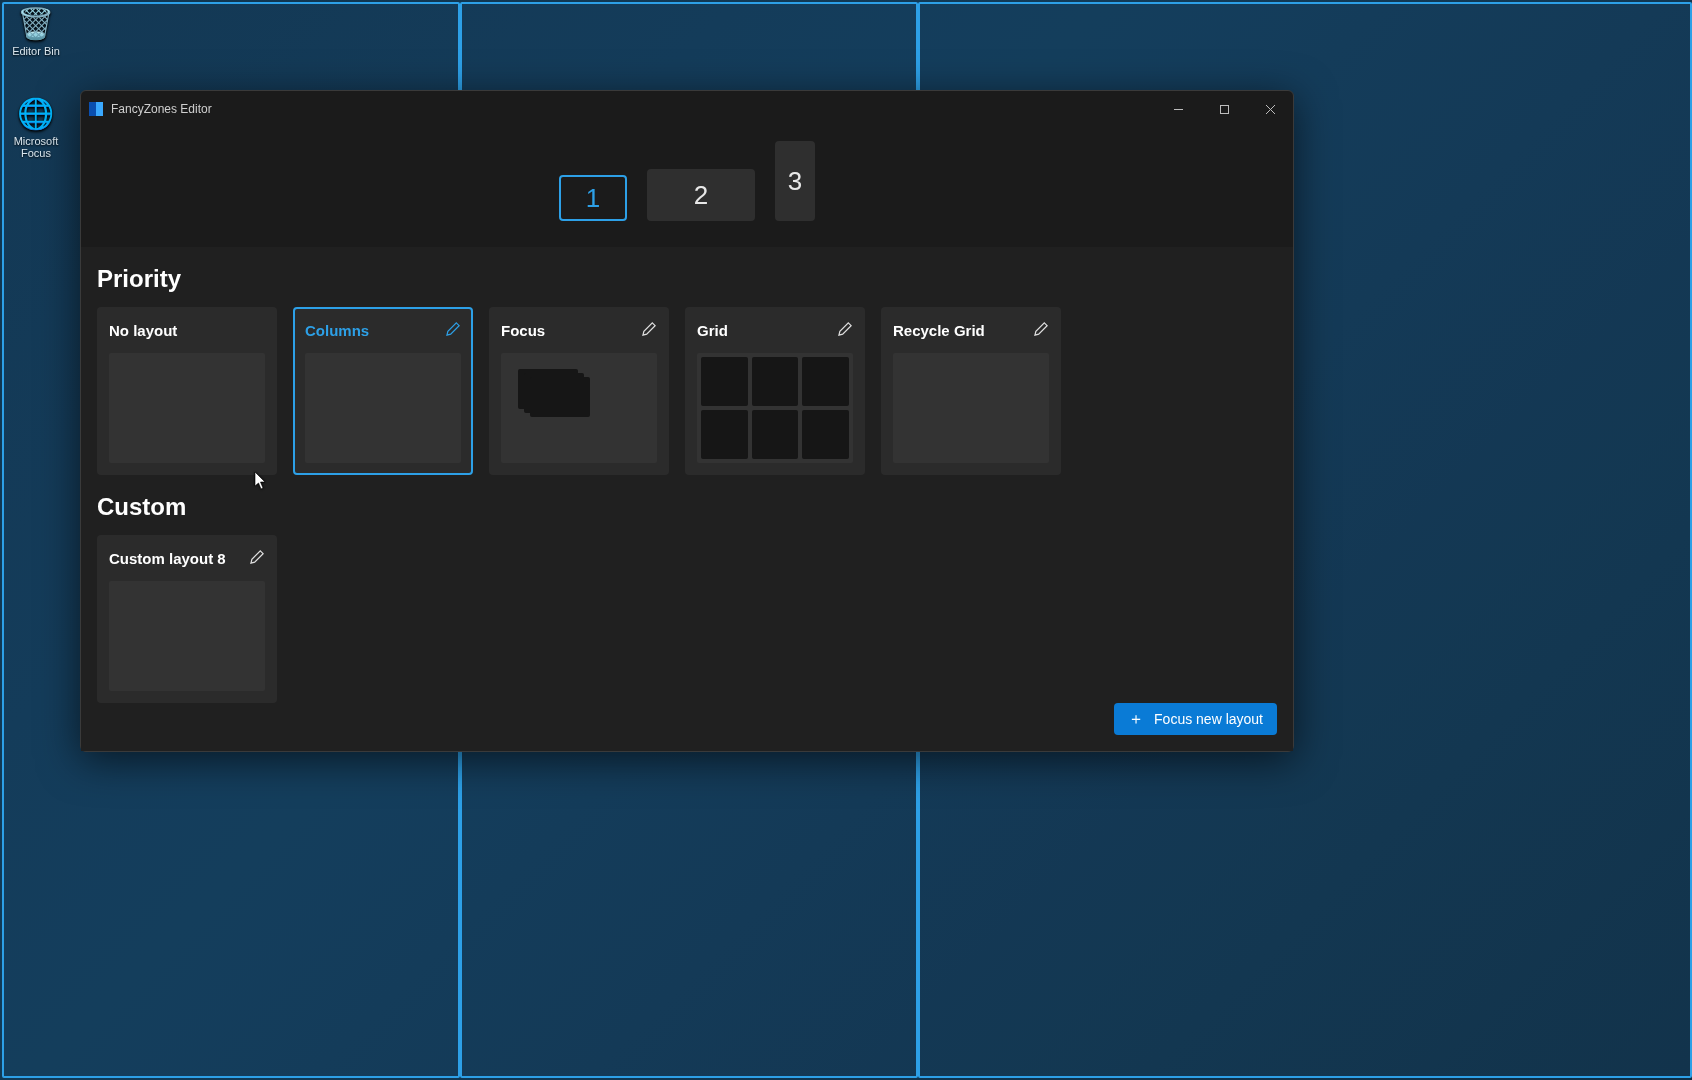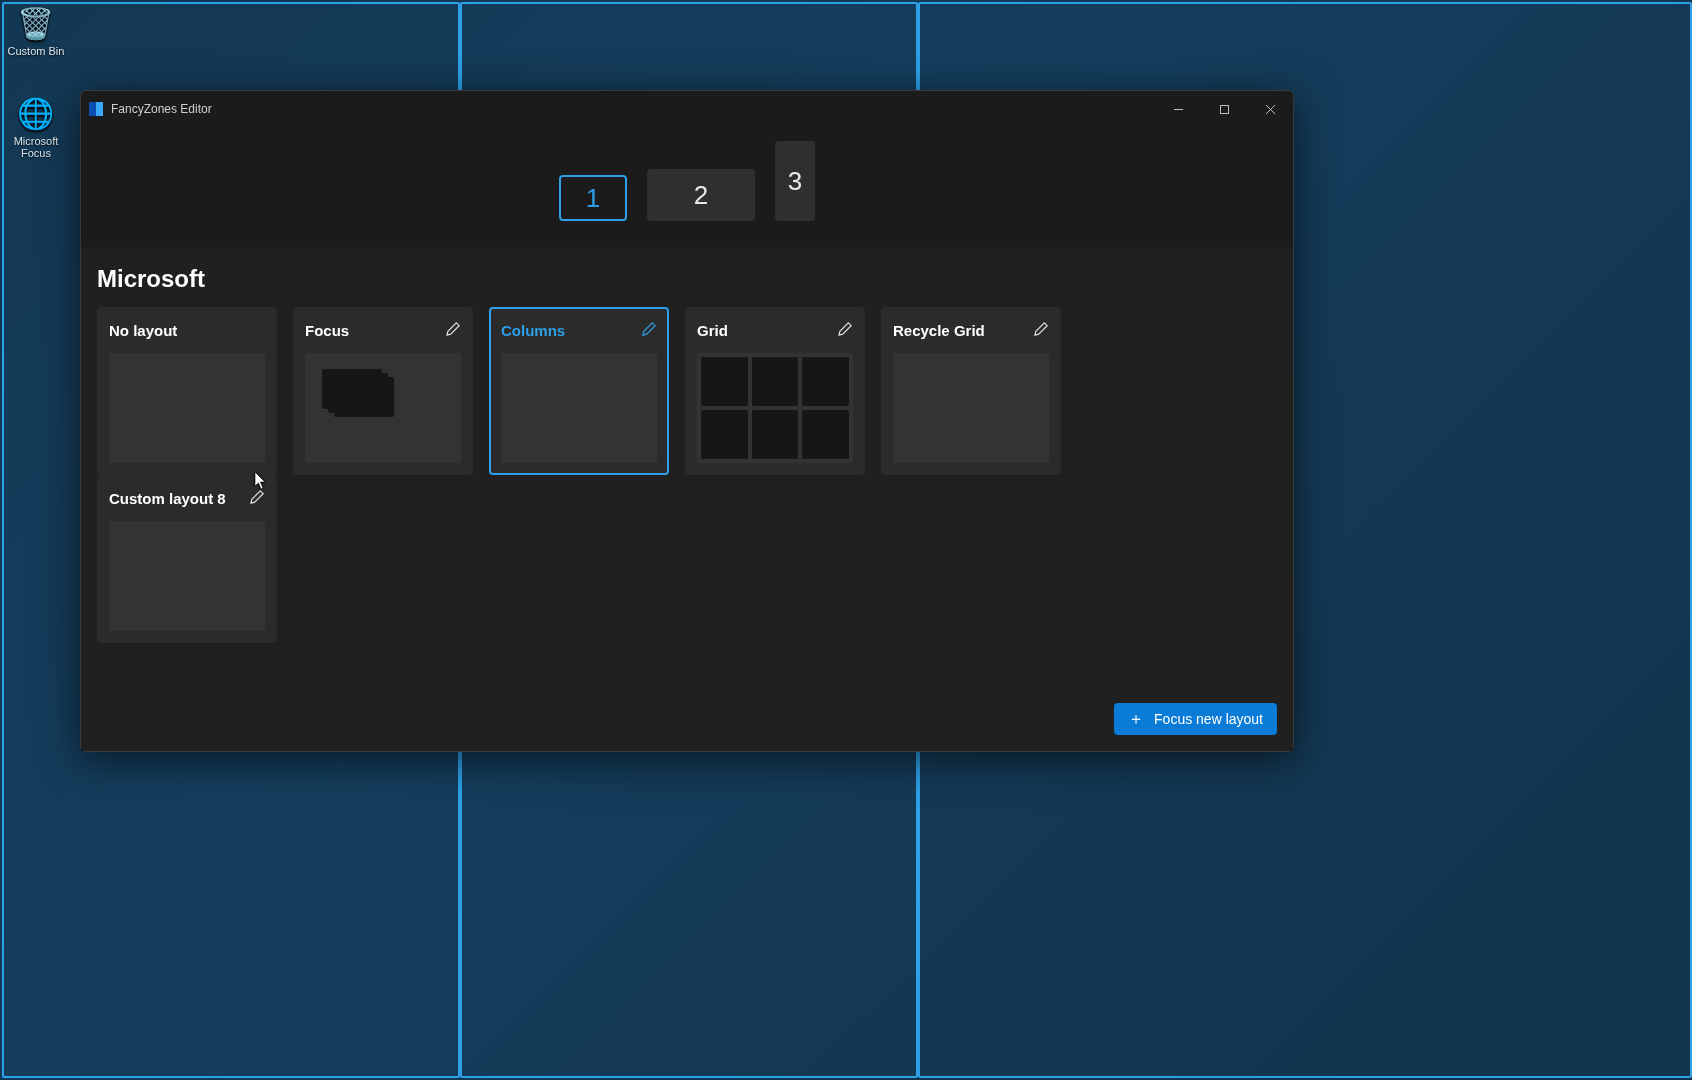--- a/index.html
+++ b/index.html
@@ -166,21 +166,21 @@
 <div class="desktop">
 
   <div class="zone-overlay">
     <div class="zone zone-a"></div>
     <div class="zone zone-b"></div>
     <div class="zone zone-c"></div>
   </div>
 
   <div class="desktop-icon icon-recycle">
     <span class="glyph">🗑️</span>
-    <span>Custom Bin</span>
+    <span>Editor Bin</span>
   </div>
   <div class="desktop-icon icon-edge">
     <span class="glyph">🌐</span>
     <span>Microsoft Focus</span>
   </div>
 
   <div class="window">
 
     <div class="titlebar">
       <div class="app-icon"></div>
@@ -212,65 +212,65 @@
       <div class="monitor-tab m2">
         <span>2</span>
       </div>
       <div class="monitor-tab m3">
         <span>3</span>
       </div>
     </div>
 
     <div class="content">
 
-      <div class="section-title">Microsoft</div>
+      <div class="section-title">Priority</div>
 
       <div class="card-grid">
 
         <div class="card">
           <div class="card-head">
             <span class="card-title">No layout</span>
           </div>
           <div class="preview nolayout"></div>
+        </div>
+
+        <div class="card selected">
+          <div class="card-head">
+            <span class="card-title">Columns</span>
+            <span class="edit-icon" style="color:#2da0e7">
+              <svg viewBox="0 0 16 16" fill="none" stroke="currentColor" stroke-width="1.3">
+                  <path d="M11 2l3 3L5 14l-4 1 1-4 9-9z"></path>
+                </svg>
+            </span>
+          </div>
+          <div class="preview columns">
+            <div class="cell"></div>
+              <div class="cell"></div>
+              <div class="cell"></div>
+          </div>
         </div>
 
         <div class="card">
           <div class="card-head">
             <span class="card-title">Focus</span>
             <span class="edit-icon">
               <svg viewBox="0 0 16 16" fill="none" stroke="currentColor" stroke-width="1.3">
                   <path d="M11 2l3 3L5 14l-4 1 1-4 9-9z"></path>
                 </svg>
             </span>
           </div>
           <div class="preview focus">
             <div class="stack">
               <div class="cell c1"></div>
                 <div class="cell c2"></div>
                 <div class="cell c3"></div>
             </div>
           </div>
         </div>
 
-        <div class="card selected">
-          <div class="card-head">
-            <span class="card-title">Columns</span>
-            <span class="edit-icon" style="color:#2da0e7">
-              <svg viewBox="0 0 16 16" fill="none" stroke="currentColor" stroke-width="1.3">
-                  <path d="M11 2l3 3L5 14l-4 1 1-4 9-9z"></path>
-                </svg>
-            </span>
-          </div>
-          <div class="preview columns">
-            <div class="cell"></div>
-              <div class="cell"></div>
-              <div class="cell"></div>
-          </div>
-        </div>
-
 
         <div class="card">
           <div class="card-head">
             <span class="card-title">Grid</span>
             <span class="edit-icon">
               <svg viewBox="0 0 16 16" fill="none" stroke="currentColor" stroke-width="1.3">
                   <path d="M11 2l3 3L5 14l-4 1 1-4 9-9z"></path>
                 </svg>
             </span>
           </div>
@@ -295,20 +295,21 @@
           </div>
           <div class="preview priority">
             <div class="cell pA"></div>
               <div class="cell pB"></div>
               <div class="cell pC"></div>
           </div>
         </div>
 
       </div>
 
+      <div class="section-title">Custom</div>
 
       <div class="card-grid">
 
         <div class="card">
           <div class="card-head">
             <span class="card-title">Custom layout 8</span>
             <span class="edit-icon">
               <svg viewBox="0 0 16 16" fill="none" stroke="currentColor" stroke-width="1.3">
                   <path d="M11 2l3 3L5 14l-4 1 1-4 9-9z"></path>
                 </svg>

